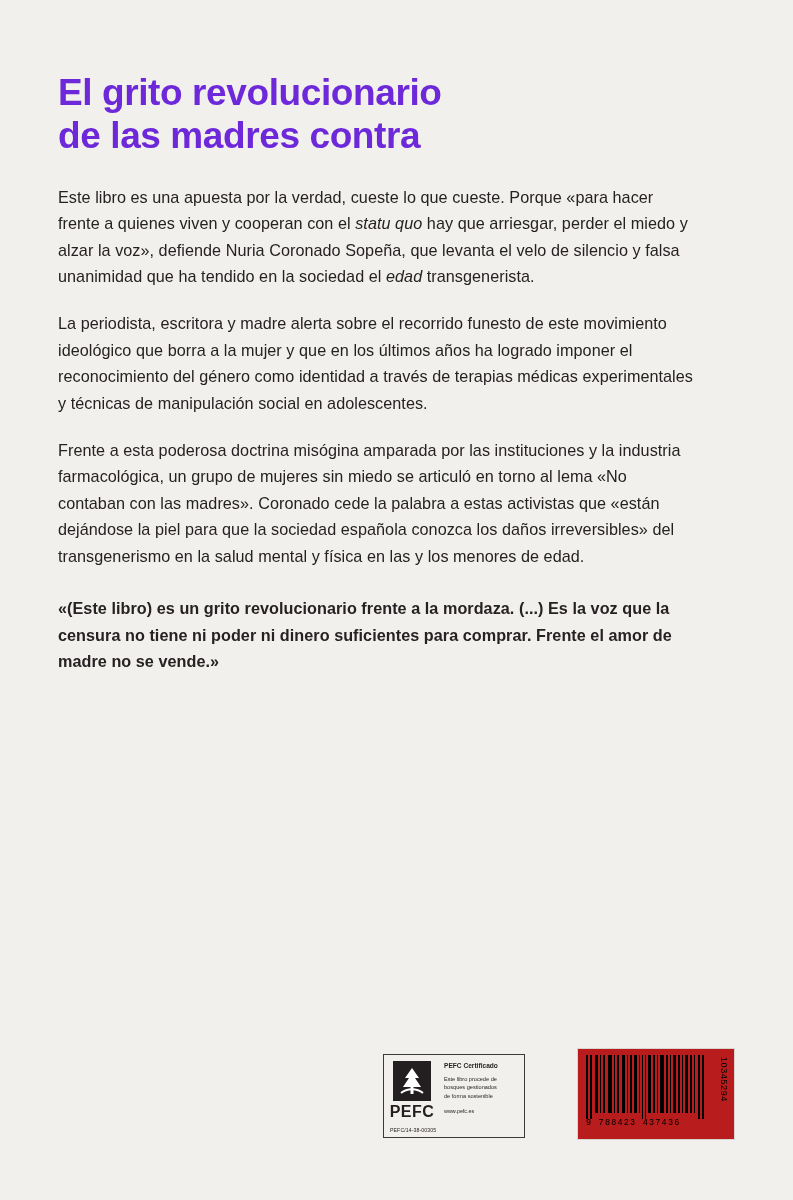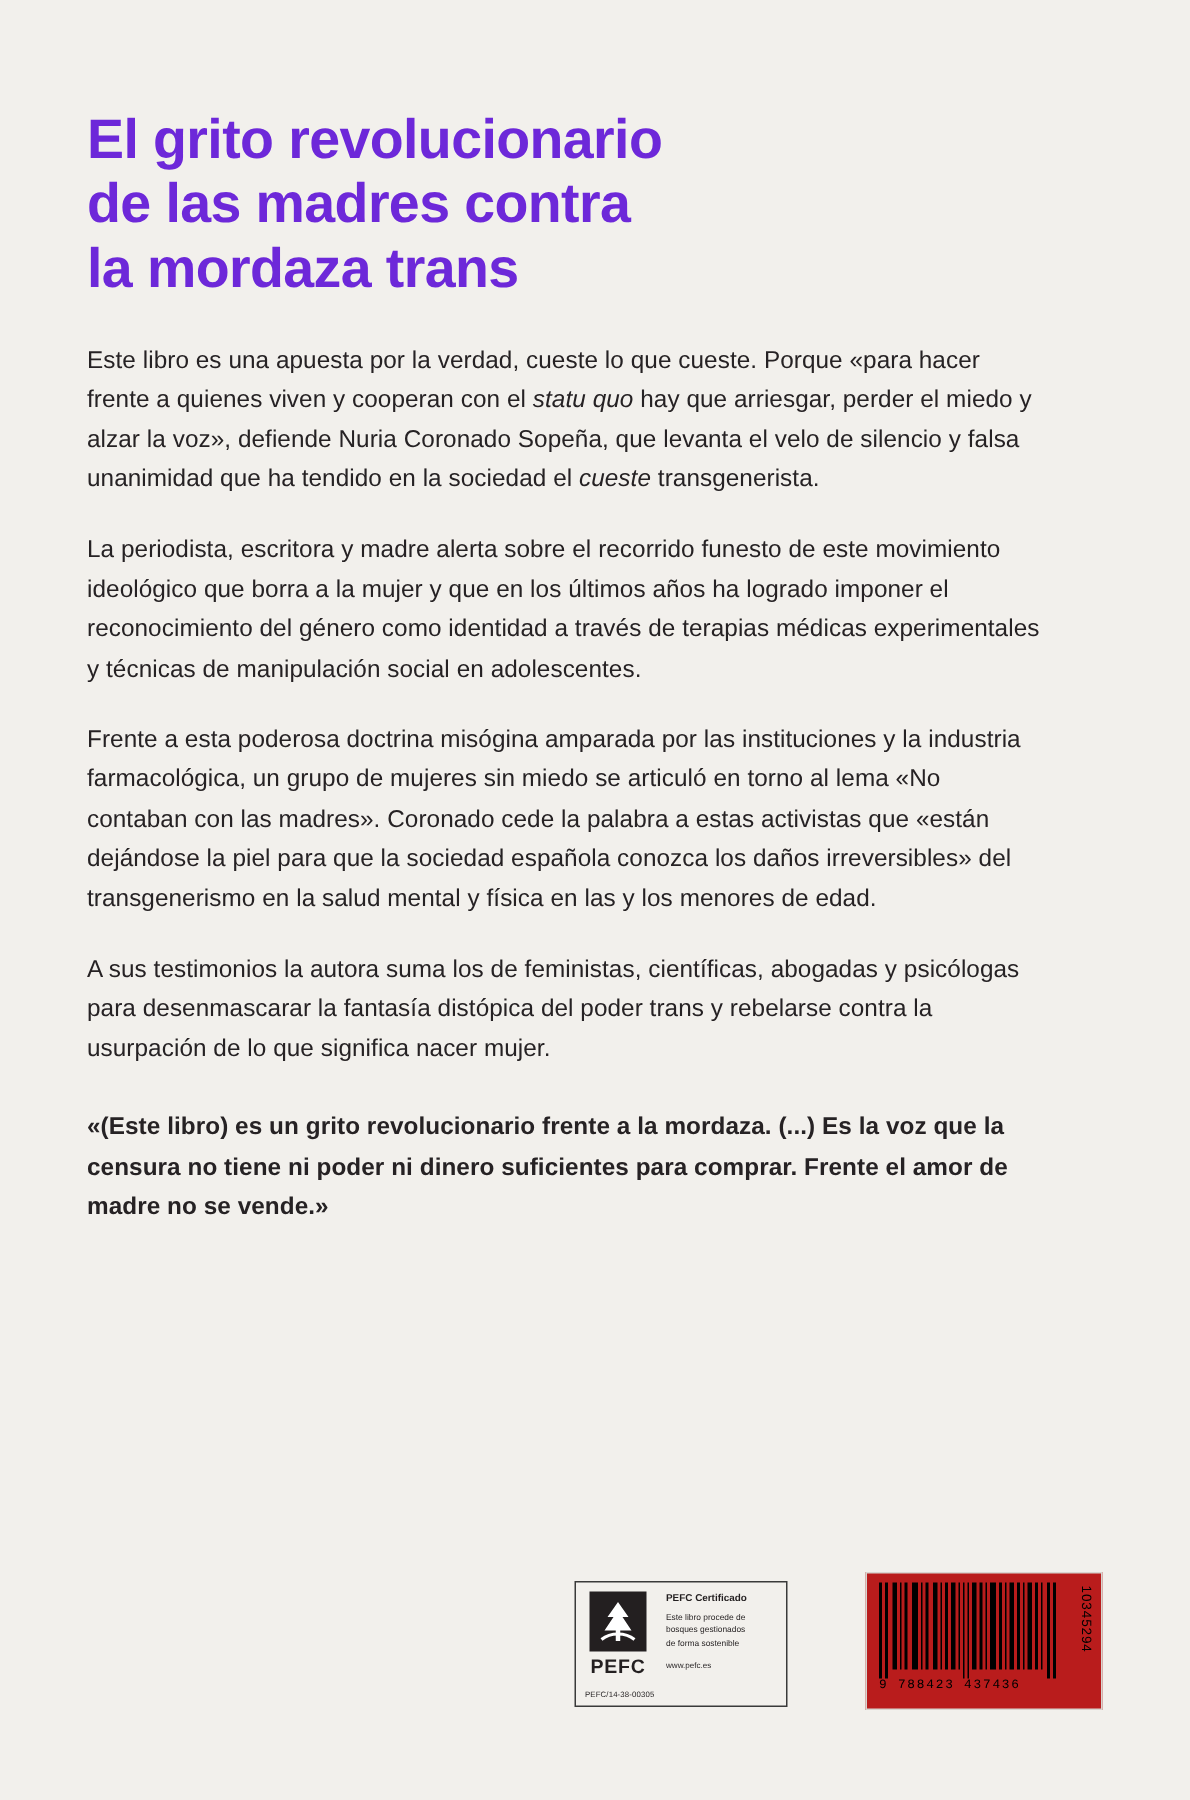--- a/index.html
+++ b/index.html
@@ -97,21 +97,21 @@
     display: flex;
     align-items: center;
     justify-content: center;
   }
   .pefc-tree {
     width: 26px;
     height: 30px;
   }
   .pefc-word {
     font-weight: bold;
-    font-size: 13px;
+    font-size: 16px;
     letter-spacing: 0.5px;
     margin-top: 2px;
     color: #231f20;
   }
   .pefc-code {
     position: absolute;
     left: 6px;
     bottom: 4px;
     font-size: 5.2px;
     letter-spacing: 0.1px;
@@ -183,28 +183,26 @@
   }
 </style>
 </head>
 <body>
 
 <div class="page">
 
   <h1 class="headline">
     <span class="line">El grito revolucionario</span>
     <span class="line">de las madres contra</span>
-    <span class="line">la mordaza trans</span>
   </h1>
 
   <div class="body-copy">
-    <p><span>Este libro es una apuesta por la verdad, cueste lo que cueste. Porque «para hacer frente a quienes viven y cooperan con el </span><em>statu quo</em><span> hay que arriesgar, perder el miedo y alzar la voz», defiende Nuria Coronado Sopeña, que levanta el velo de silencio y falsa unanimidad que ha tendido en la sociedad el </span><em>cueste</em><span> transgenerista.</span></p>
+    <p><span>Este libro es una apuesta por la verdad, cueste lo que cueste. Porque «para hacer frente a quienes viven y cooperan con el </span><em>statu quo</em><span> hay que arriesgar, perder el miedo y alzar la voz», defiende Nuria Coronado Sopeña, que levanta el velo de silencio y falsa unanimidad que ha tendido en la sociedad el </span><em>edad</em><span> transgenerista.</span></p>
     <p>La periodista, escritora y madre alerta sobre el recorrido funesto de este movimiento ideológico que borra a la mujer y que en los últimos años ha logrado imponer el reconocimiento del género como identidad a través de terapias médicas experimentales y técnicas de manipulación social en adolescentes.</p>
     <p>Frente a esta poderosa doctrina misógina amparada por las instituciones y la industria farmacológica, un grupo de mujeres sin miedo se articuló en torno al lema «No contaban con las madres». Coronado cede la palabra a estas activistas que «están dejándose la piel para que la sociedad española conozca los daños irreversibles» del transgenerismo en la salud mental y física en las y los menores de edad.</p>
-    <p>A sus testimonios la autora suma los de feministas, científicas, abogadas y psicólogas para desenmascarar la fantasía distópica del poder trans y rebelarse contra la usurpación de lo que significa nacer mujer.</p>
     <p class="quote-bold">«(Este libro) es un grito revolucionario frente a la mordaza. (...) Es la voz que la censura no tiene ni poder ni dinero suficientes para comprar. Frente el amor de madre no se vende.»</p>
   </div>
 
   <div class="footer">
 
 
     <div class="pefc">
       <div class="pefc-left">
         <div class="pefc-logo-box">
           <svg class="pefc-tree" viewBox="0 0 26 30" aria-hidden="true">

